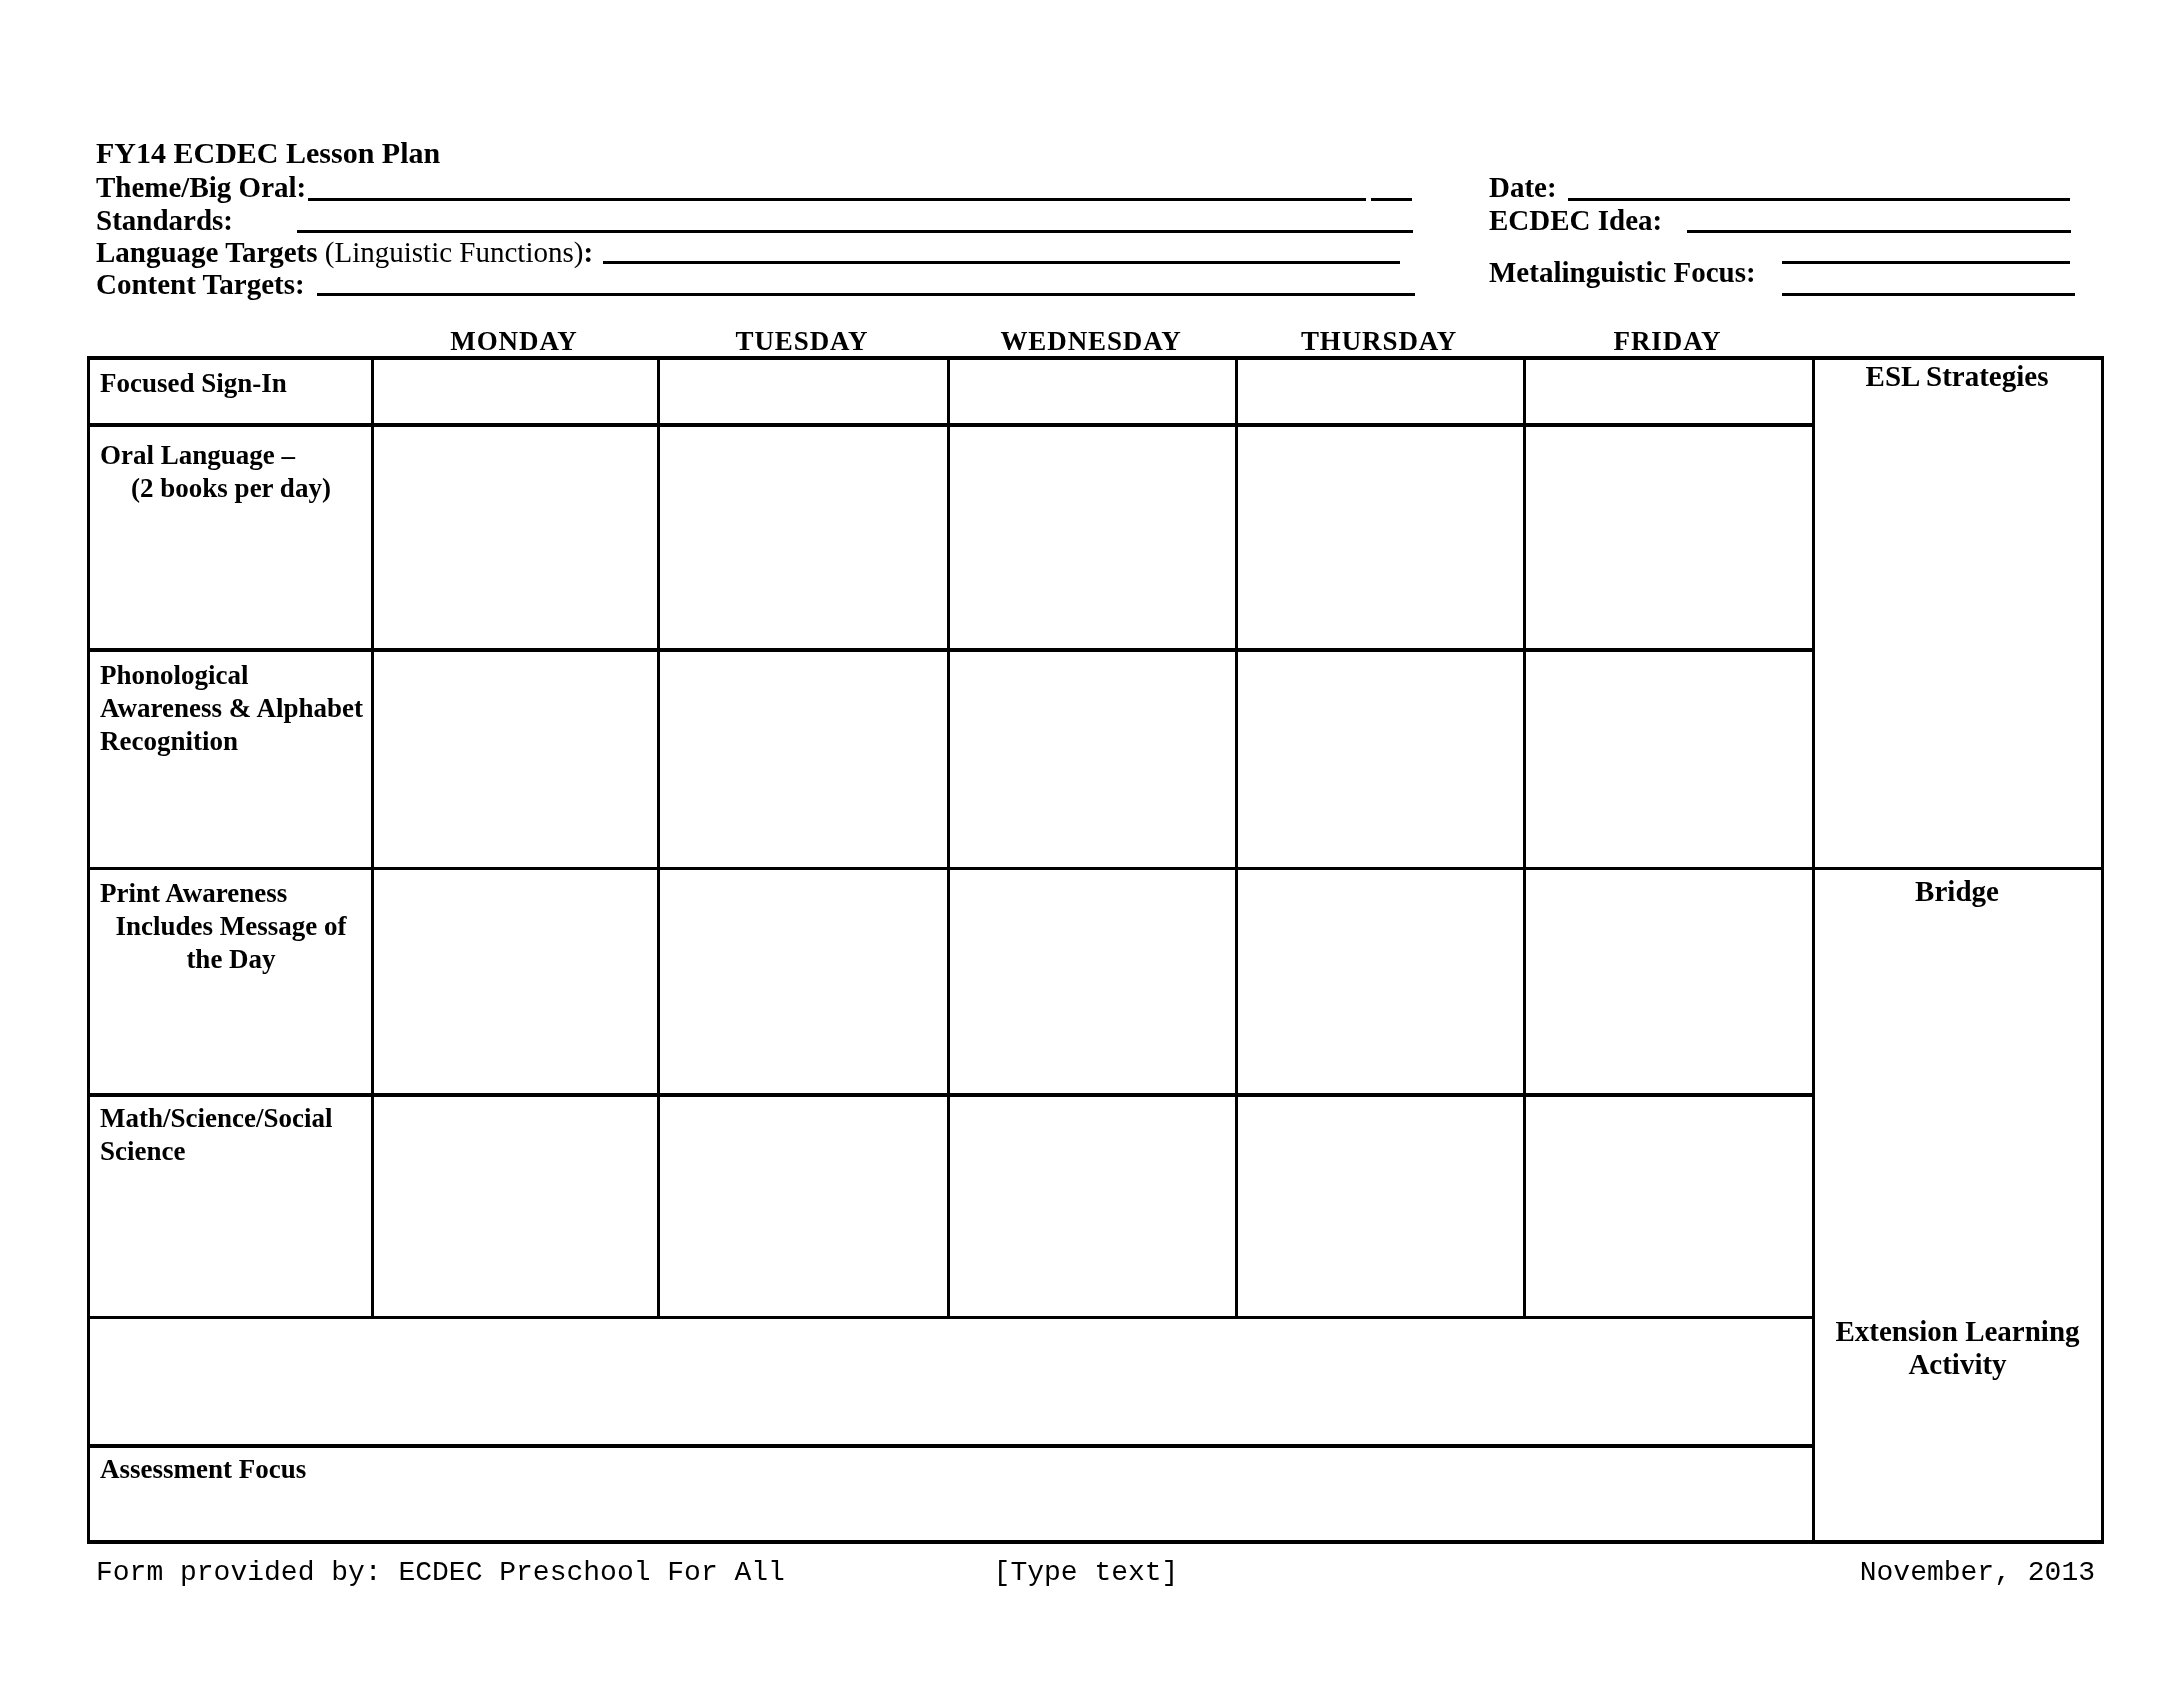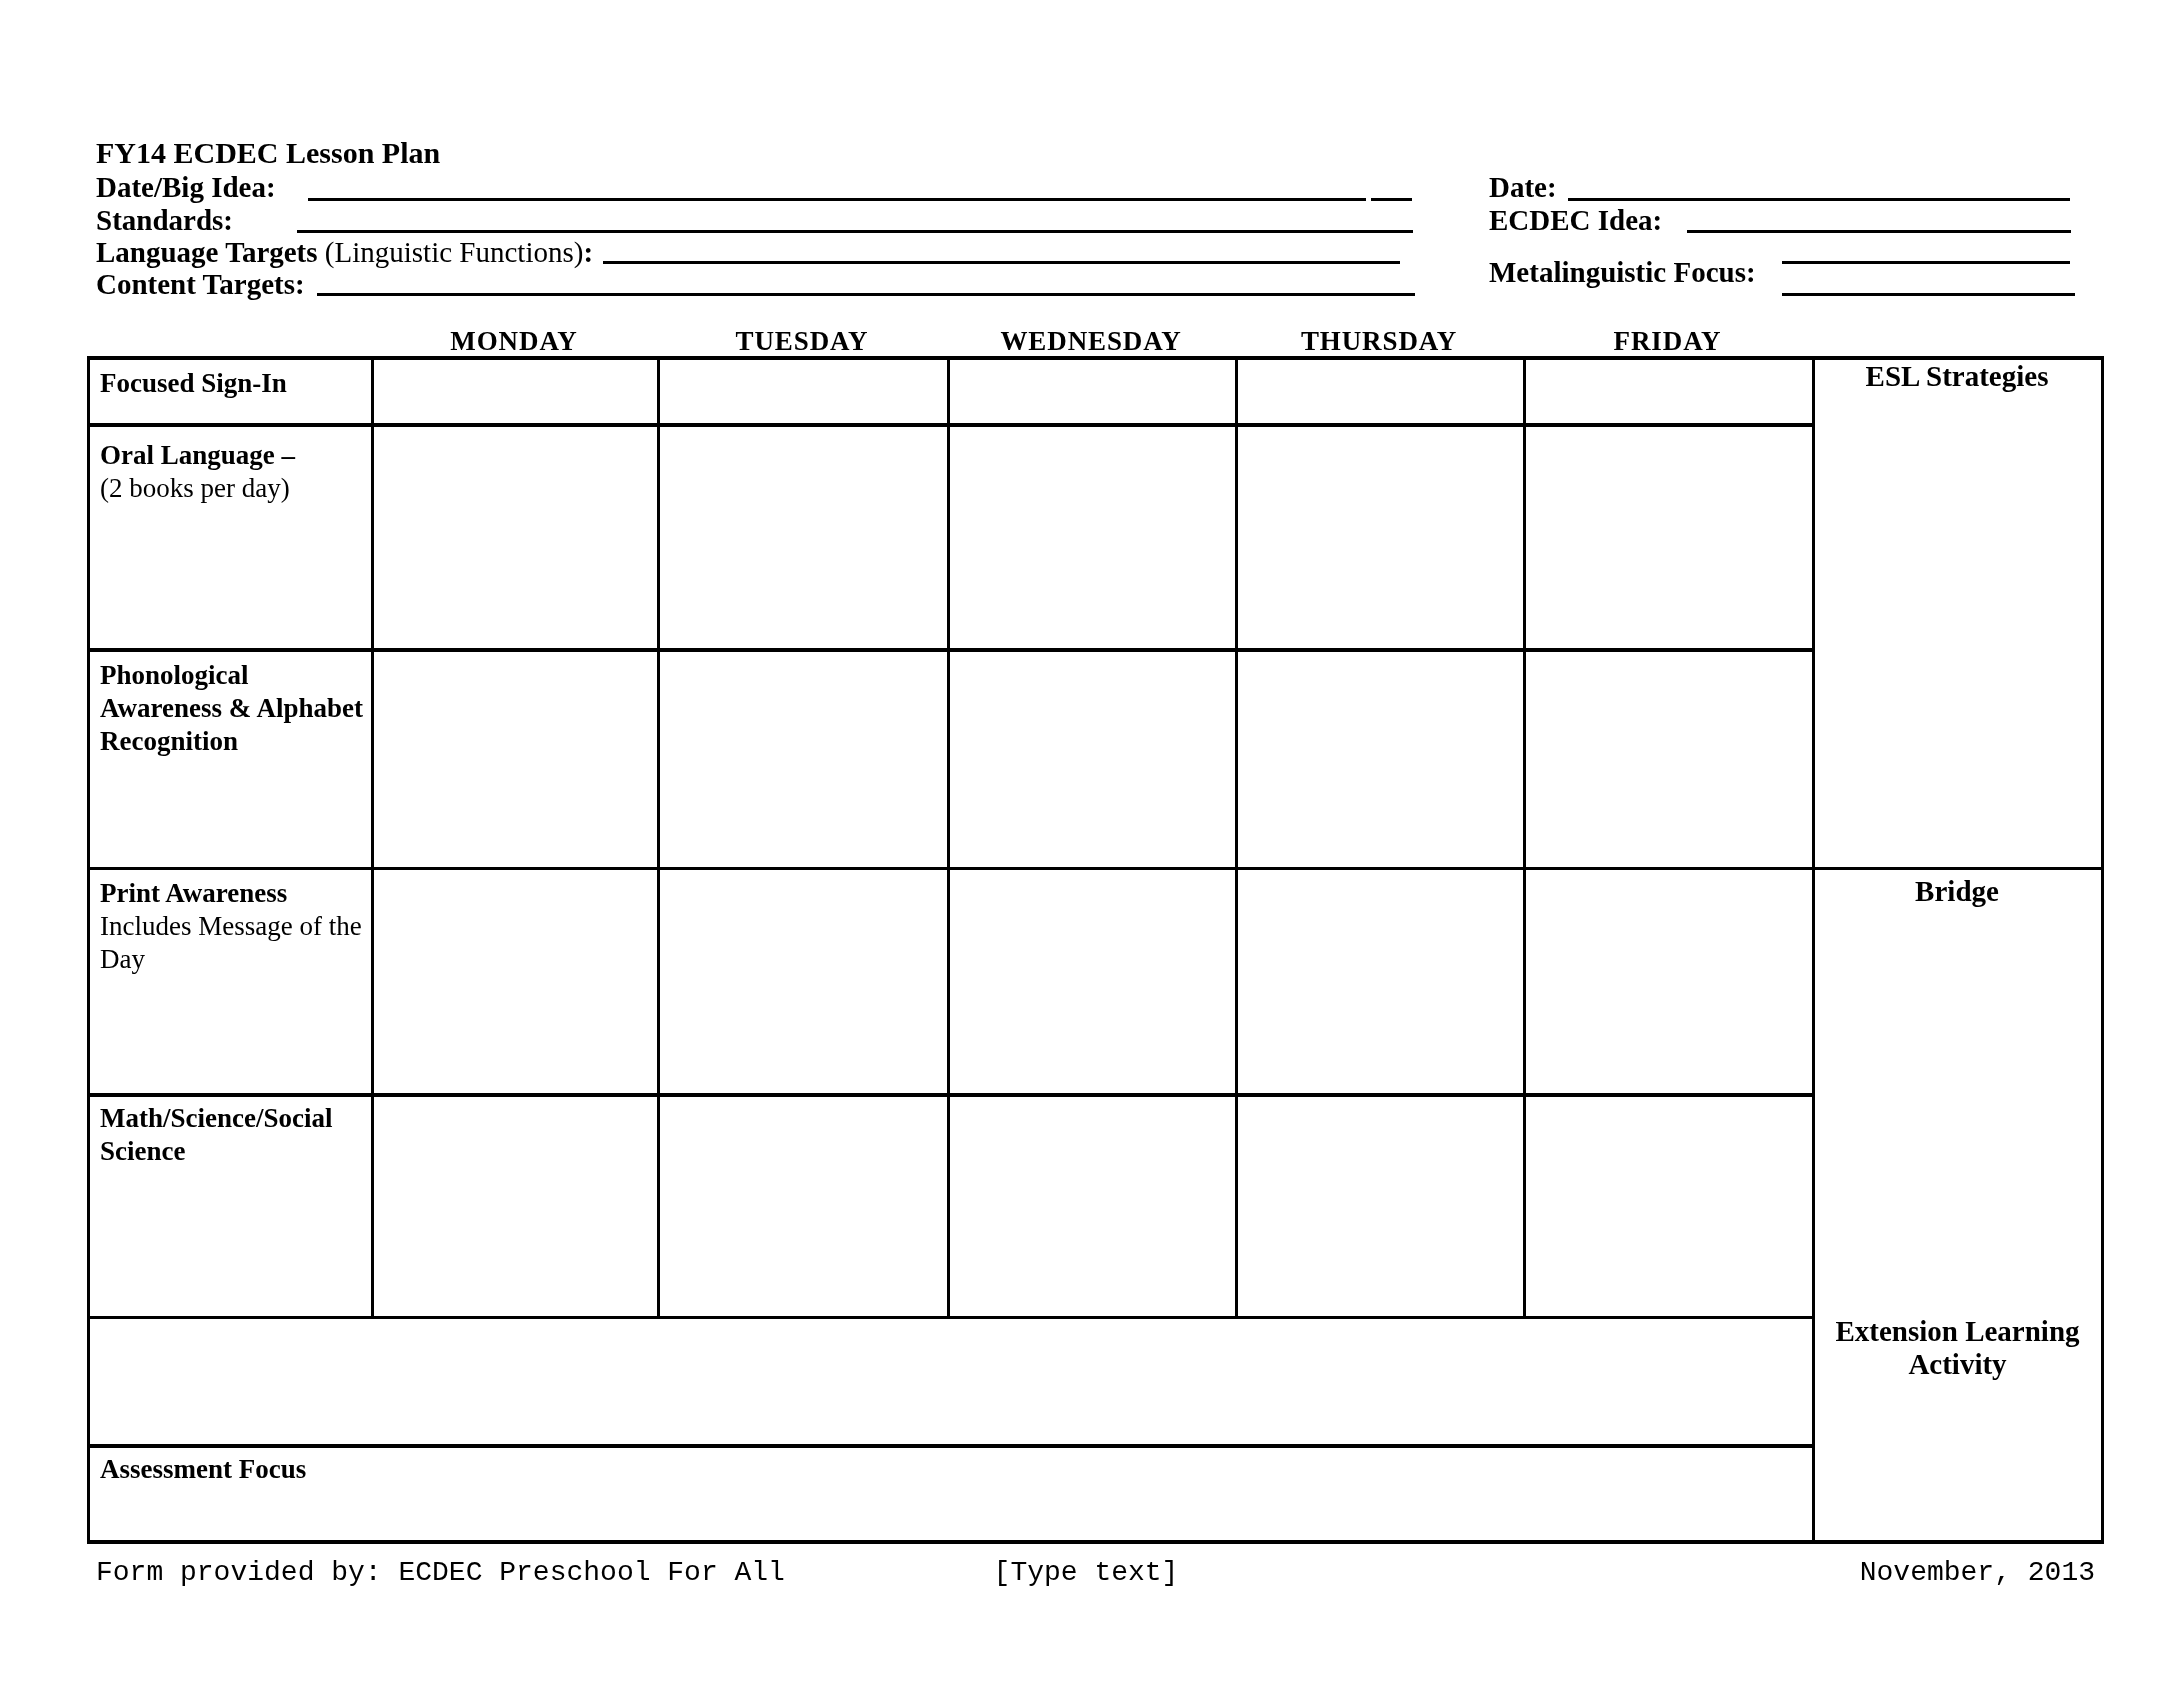--- a/index.html
+++ b/index.html
@@ -13,33 +13,33 @@
   }
   .hl{position:absolute;background:#000;height:2.6px;z-index:1;}
   .vl{position:absolute;background:#000;width:2.6px;z-index:1;}
   .blank{position:absolute;background:#000;height:2.6px;z-index:1;}
   .lbl{position:absolute;font-weight:bold;font-size:29px;line-height:32px;white-space:nowrap;z-index:2;}
   .lbl .reg{font-weight:normal;}
   .title{position:absolute;font-weight:bold;font-size:30px;line-height:33px;white-space:nowrap;z-index:2;}
   .dayhdr{position:absolute;font-weight:bold;font-size:27px;line-height:31px;text-align:center;letter-spacing:0.9px;z-index:2;}
   .rowlbl{position:absolute;font-size:27px;line-height:33px;z-index:2;}
   .rowlbl .t{font-weight:bold;display:block;}
-  .rowlbl .s{font-weight:normal;display:block;}
+  .rowlbl .s{font-weight:bold;display:block;text-align:center;}
   .sidelbl{position:absolute;font-weight:bold;font-size:29px;line-height:33px;text-align:center;z-index:2;}
   .foot{position:absolute;font-family:Liberation Mono, monospace;font-size:28px;line-height:37px;white-space:nowrap;z-index:2;}
   .cellov{position:absolute;z-index:0;background:transparent;}
 </style>
 </head>
 <body>
 
 <div id="page">
 
   <div class="title" style="left:96px;top:136px;">FY14 ECDEC Lesson Plan</div>
 
-  <div class="lbl" style="left:96px;top:171px;"><span>Date/Big Idea:</span><span class="reg"></span><span></span></div>
+  <div class="lbl" style="left:96px;top:171px;"><span>Theme/Big Oral:</span><span class="reg"></span><span></span></div>
   <div class="lbl" style="left:96px;top:204px;"><span>Standards:</span><span class="reg"></span><span></span></div>
   <div class="lbl" style="left:96px;top:236px;"><span>Language Targets</span><span class="reg"> (Linguistic Functions)</span><span>:</span></div>
   <div class="lbl" style="left:96px;top:268px;"><span>Content Targets:</span><span class="reg"></span><span></span></div>
 
   <div class="lbl" style="left:1489px;top:171px;">Date:</div>
   <div class="lbl" style="left:1489px;top:204px;">ECDEC Idea:</div>
   <div class="lbl" style="left:1489px;top:236px;margin-top:20px;">Metalinguistic Focus:</div>
 
   <div class="blank" style="left:308px;top:198px;width:1058px;"></div>
   <div class="blank" style="left:1371px;top:198px;width:41px;"></div>

